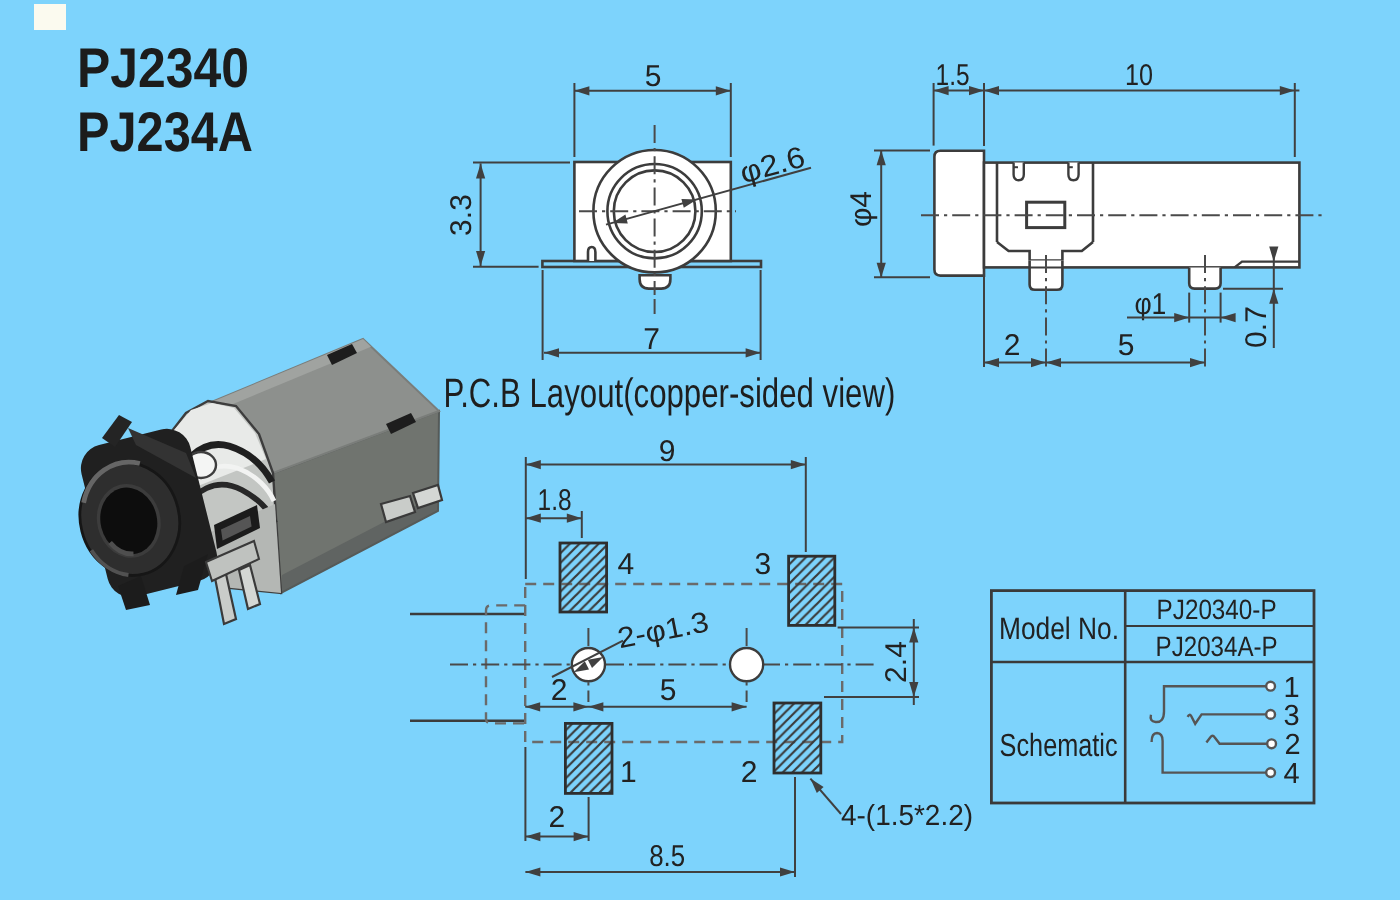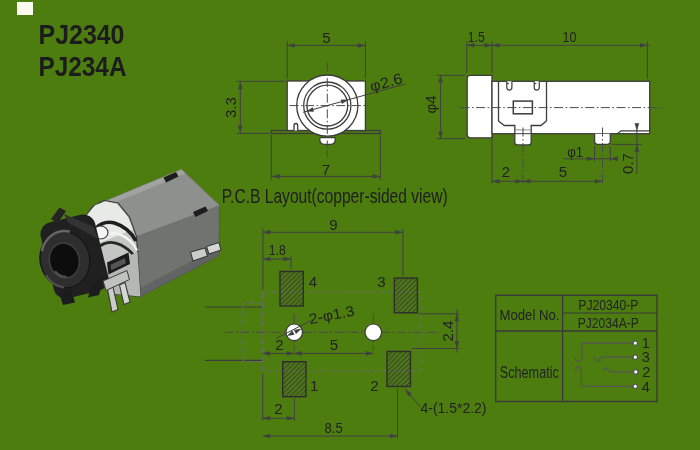--- a/index.html
+++ b/index.html
@@ -1,16 +1,16 @@
 <!DOCTYPE html>
 <html><head>
 <meta charset="utf-8">
 <style>
 html,body { margin:0; padding:0; background:#ffffff; }
-#page { position:relative; width:700px; height:450px; background:#4d7c0f; overflow:hidden; }
+#page { position:relative; width:700px; height:450px; background:#7dd3fc; overflow:hidden; }
 svg { font-family:"Liberation Sans", sans-serif; }
 </style>
 </head>
 <body>
 <div id="page">
 <svg width="700" height="450" viewBox="0 0 700 450">
 <rect x="17" y="2" width="16" height="13" fill="#fbfaef"></rect>
 <text x="38.5" y="43.5" font-size="28" text-anchor="start" fill="#1c1c1c" font-weight="bold" textLength="86" lengthAdjust="spacingAndGlyphs">PJ2340</text>
 <text x="38.5" y="75.5" font-size="28" text-anchor="start" fill="#1c1c1c" font-weight="bold" textLength="88" lengthAdjust="spacingAndGlyphs">PJ234A</text>
 <rect x="271.2" y="130.5" width="109.3" height="3.0" fill="none" stroke="#3c3c3c" stroke-width="1.3"></rect>

